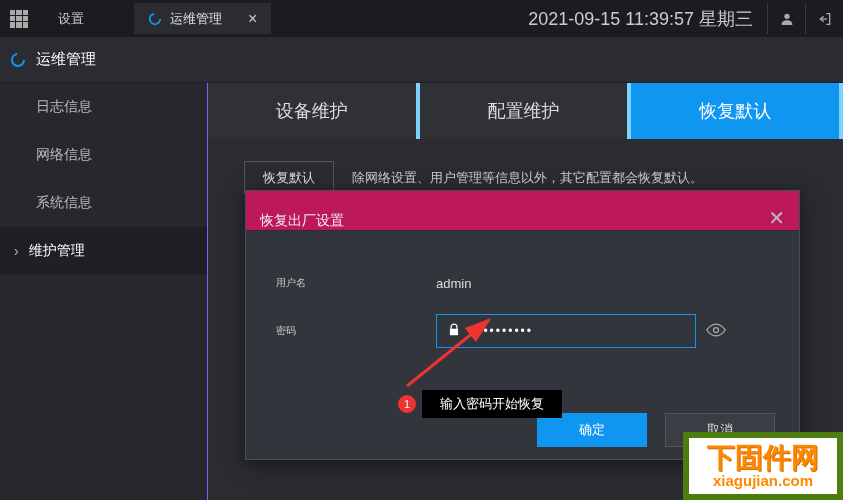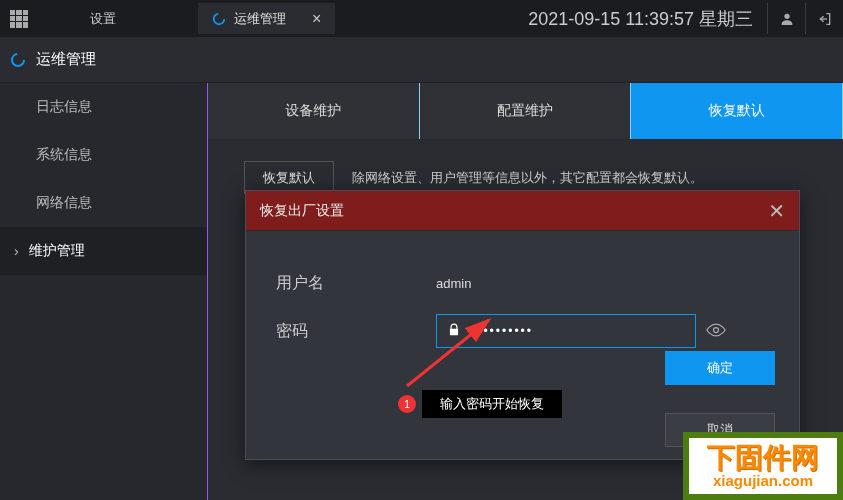--- a/index.html
+++ b/index.html
@@ -13,21 +13,20 @@
       position: relative;
       font-size: 13px;
     }
     
     .topbar {
       height: 37px;
       background: #1a1c20;
       display: flex;
       align-items: center;
       position: relative;
-      gap: 32px;
     }
     .apps-icon {
       width: 18px; height: 18px;
       margin: 0 10px;
       display: grid;
       grid-template-columns: repeat(3, 1fr);
       grid-template-rows: repeat(3, 1fr);
       gap: 1px;
     }
     .apps-icon span { background: #aaa; }
@@ -110,22 +109,22 @@
       height: 56px;
       display: flex;
     }
     .tab-btn {
       flex: 1;
       display: flex;
       align-items: center;
       justify-content: center;
       background: #2f3137;
       color: #ddd;
-      font-size: 14px;
-      border-right: 1px solid #7dd3fc;
+      font-size: 18px;
+      border-right: 4px solid #7dd3fc;
       cursor: pointer;
     }
     .tab-btn.active {
       background: #0e96f0;
       color: #fff;
     }
     
     .subtab-row {
       padding: 22px 36px 0 36px;
       display: flex;
@@ -149,41 +148,41 @@
       left: 245px;
       top: 190px;
       width: 555px;
       height: 270px;
       background: #33353c;
       border: 1px solid #4a4c52;
       box-shadow: 0 4px 18px rgba(0,0,0,0.5);
     }
     .modal-header {
       height: 40px;
-      background: #7f1d1d;
-      display: flex;
-      align-items: center;
+      background: #be185d;
+      display: flex;
+      align-items: flex-end;
       padding: 0 14px;
       justify-content: space-between;
       border-bottom: 1px solid #2a2c30;
     }
     .modal-title { color: #eee; font-size: 14px; }
     .modal-close { color: #bbb; font-size: 20px; cursor: pointer; }
     .modal-body {
       padding: 28px 30px 0 30px;
     }
     .form-row {
       display: flex;
       align-items: center;
       height: 48px;
     }
     .form-label {
       width: 160px;
       color: #ccc;
-      font-size: 16px;
+      font-size: 10px;
     }
     .form-value { color: #ddd; font-size: 13px; }
     .password-box {
       width: 260px;
       height: 34px;
       border: 1px solid #0e96f0;
       display: flex;
       align-items: center;
       padding: 0 10px;
       gap: 10px;
@@ -197,22 +196,21 @@
     }
     .eye-icon {
       margin-left: 10px;
       color: #aaa;
     }
     .modal-footer {
       position: absolute;
       bottom: 12px;
       right: 24px;
       display: flex;
-      gap: 28px;
-      flex-direction: column;
+      gap: 18px;
     }
     .btn {
       width: 110px;
       height: 34px;
       display: flex;
       align-items: center;
       justify-content: center;
       font-size: 13px;
       cursor: pointer;
     }
@@ -325,24 +323,24 @@
   </span>
   <span class="title">运维管理</span>
 </div>
 
 <div class="main">
   <div class="sidebar">
     <div class="sidebar-item">
         <span>日志信息</span>
       </div>
     <div class="sidebar-item">
-        <span>系统信息</span>
+        <span>网络信息</span>
       </div>
     <div class="sidebar-item">
-        <span>网络信息</span>
+        <span>系统信息</span>
       </div>
     <div class="sidebar-item active">
       <span class="chev">›</span>
       <span>维护管理</span>
     </div>
   </div>
   <div class="content">
     <div class="tabbar">
       <div class="tab-btn">设备维护</div>
       <div class="tab-btn">配置维护</div>

